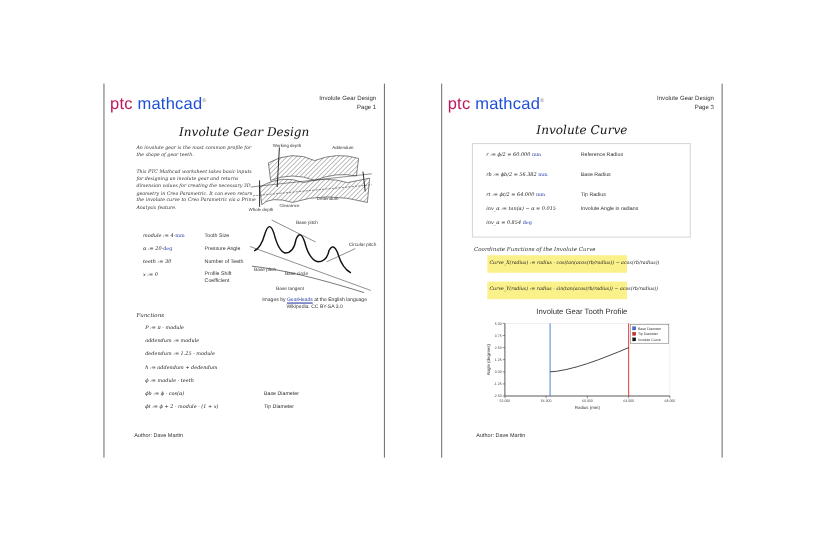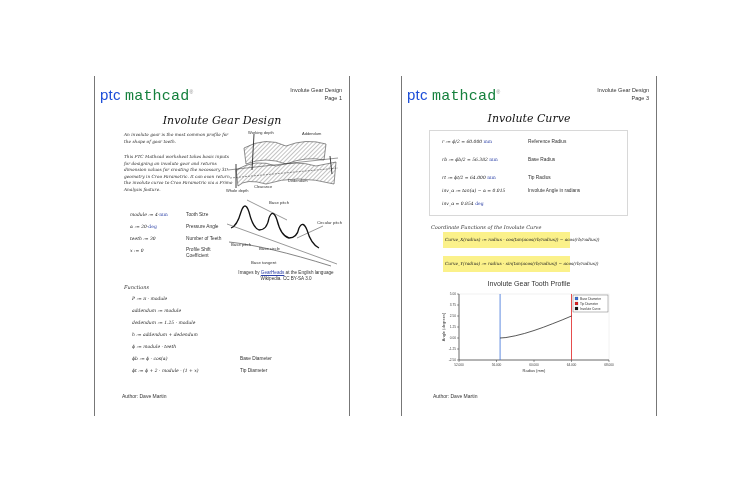--- a/index.html
+++ b/index.html
@@ -2,22 +2,22 @@
 <html><head>
 <meta charset="utf-8">
 <style>
   html,body{margin:0;padding:0;}
   body{width:750px;height:500px;background:#ffffff;position:relative;overflow:hidden;font-family:"Liberation Sans",sans-serif;color:#222;}
   .page{position:absolute;top:76px;width:256px;height:340px;background:#fff;}
   .page .vline{position:absolute;top:0;bottom:0;width:1px;background:#777;}
   #page1{left:94px;}
   #page3{left:401px;}
   .logo{position:absolute;top:10px;left:6px;font-size:15px;letter-spacing:0.2px;}
-  .logo .ptc{color:#1d4ed8;}
-  .logo .mc{color:#15803d;font-family:Liberation Mono, monospace;}
+  .logo .ptc{color:#be185d;}
+  .logo .mc{color:#1d4ed8;}
   .logo sup{font-size:5px;color:#888;}
   .hdr{position:absolute;top:10px;right:8px;text-align:right;font-size:5.5px;color:#333;line-height:8px;}
   .title{position:absolute;left:0;right:0;text-align:center;font-family:"DejaVu Serif",serif;font-style:italic;font-size:11px;color:#111;}
   #page1 .title{top:38px;}
   #page3 .title{top:36px;}
   .intro{position:absolute;left:30px;width:110px;font-family:"DejaVu Serif",serif;font-style:italic;font-size:4.3px;line-height:6.6px;color:#333;}
   .math{font-family:"DejaVu Serif",serif;font-style:italic;font-size:4.5px;color:#222;white-space:nowrap;position:absolute;}
   .math .u{color:#2a3fa6;font-style:normal;}
   .lbl{font-size:4.8px;color:#333;position:absolute;line-height:5.6px;}
   .sect{position:absolute;font-family:"DejaVu Serif",serif;font-style:italic;font-size:5px;color:#333;}

